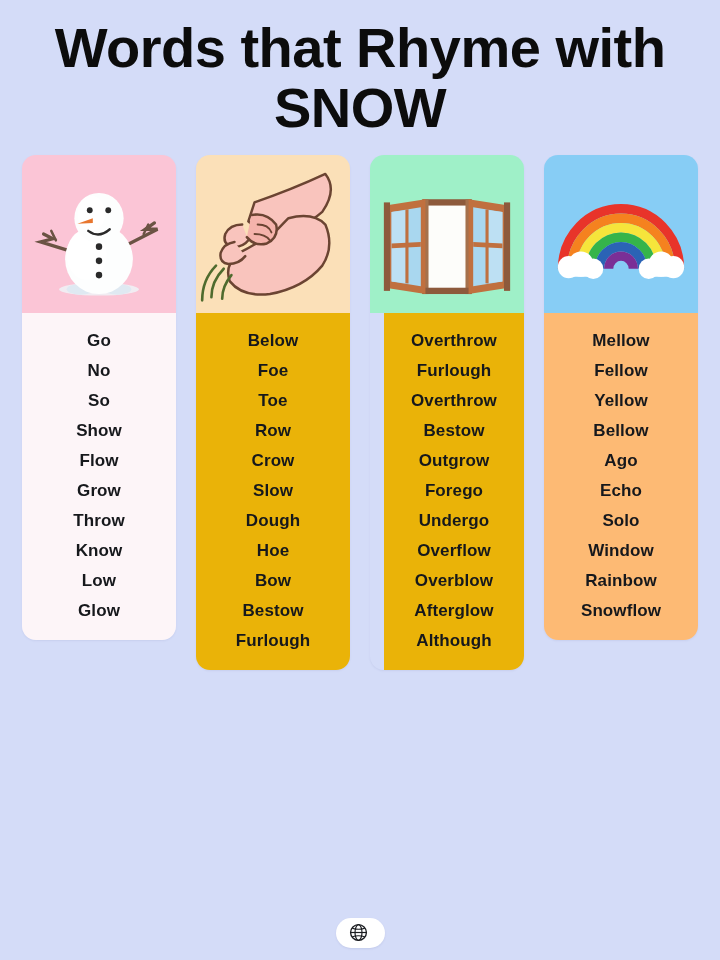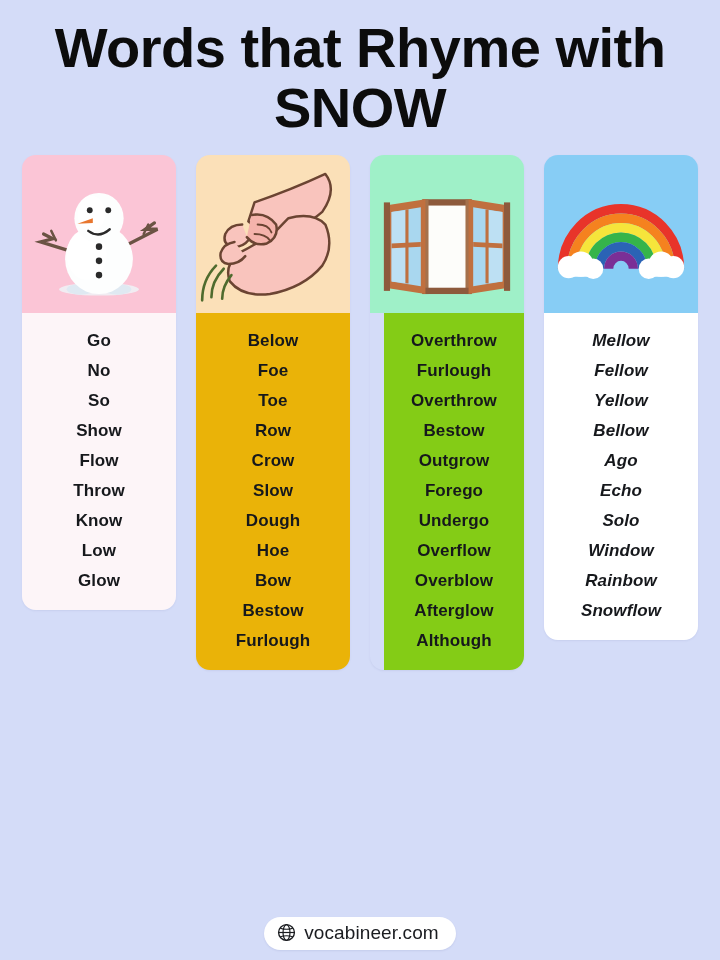--- a/index.html
+++ b/index.html
@@ -147,20 +147,21 @@
             <circle cx="50" cy="73" r="2.1" fill="#2a2a2a"></circle>
           </g>
         </svg>
       </div>
       <div class="col-words" style="background: rgb(253, 245, 248);">
         <div class="word">Go</div>
         <div class="word">No</div>
         <div class="word">So</div>
         <div class="word">Show</div>
         <div class="word">Flow</div>
+        <div class="word">Grow</div>
         <div class="word">Throw</div>
         <div class="word">Know</div>
         <div class="word">Low</div>
         <div class="word">Glow</div>
       </div>
     </div>
 
     <div class="column">
       <div class="col-image">
         <svg viewBox="0 0 100 100" preserveAspectRatio="none">
@@ -216,21 +217,21 @@
 
             <path d="M90 32 L64 28 L64 88 L90 84 Z" fill="#c0703f"></path>
             <path d="M86 36 L67 33 L67 83 L86 80 Z" fill="#a9d7ef"></path>
             <path d="M86 36 L77 35 L77 81 L86 80 Z" fill="#bde0f3"></path>
             <path d="M75 34.5 L77 34.3 L77 81.3 L75 81.1 Z" fill="#c0703f"></path>
             <path d="M67 55 L86 56 L86 59 L67 58 Z" fill="#c0703f"></path>
             <rect x="87" y="30" width="4" height="56" fill="#8d5a3c"></rect>
           </g>
         </svg>
       </div>
-      <div class="col-words" style="background: #84cc16; margin-left: 14px;">
+      <div class="col-words" style="background: #eab308; margin-left: 14px;">
         <div class="word">Overthrow</div>
         <div class="word">Furlough</div>
         <div class="word">Overthrow</div>
         <div class="word">Bestow</div>
         <div class="word">Outgrow</div>
         <div class="word">Forego</div>
         <div class="word">Undergo</div>
         <div class="word">Overflow</div>
         <div class="word">Overblow</div>
         <div class="word">Afterglow</div>
@@ -255,21 +256,21 @@
             <circle cx="24" cy="69" r="8"></circle>
             <circle cx="32" cy="72" r="6.5"></circle>
             <rect x="11" y="70" width="25" height="7" rx="3.5"></rect>
             <circle cx="68" cy="72" r="6.5"></circle>
             <circle cx="76" cy="69" r="8"></circle>
             <circle cx="84" cy="71" r="7"></circle>
             <rect x="64" y="70" width="25" height="7" rx="3.5"></rect>
           </g>
         </svg>
       </div>
-      <div class="col-words" style="background: #ffffff; font-style: italic;">
+      <div class="col-words" style="background: #fdba74;">
         <div class="word">Mellow</div>
         <div class="word">Fellow</div>
         <div class="word">Yellow</div>
         <div class="word">Bellow</div>
         <div class="word">Ago</div>
         <div class="word">Echo</div>
         <div class="word">Solo</div>
         <div class="word">Window</div>
         <div class="word">Rainbow</div>
         <div class="word">Snowflow</div>
@@ -280,17 +281,16 @@
 
   <div class="footer">
     <div class="brand-pill">
       <svg class="globe-icon" width="19" height="19" viewBox="0 0 24 24">
         <circle cx="12" cy="12" r="10" fill="none" stroke="#1a1c20" stroke-width="1.7"></circle>
         <ellipse cx="12" cy="12" rx="4.4" ry="10" fill="none" stroke="#1a1c20" stroke-width="1.5"></ellipse>
         <line x1="2" y1="12" x2="22" y2="12" stroke="#1a1c20" stroke-width="1.5"></line>
         <path d="M4.2 6.5 Q12 9.4 19.8 6.5" fill="none" stroke="#1a1c20" stroke-width="1.3"></path>
         <path d="M4.2 17.5 Q12 14.6 19.8 17.5" fill="none" stroke="#1a1c20" stroke-width="1.3"></path>
       </svg>
-      <span class="brand-text">vocabineer.com</span>
     </div>
   </div>
 
 </div>
 
 </body></html>

